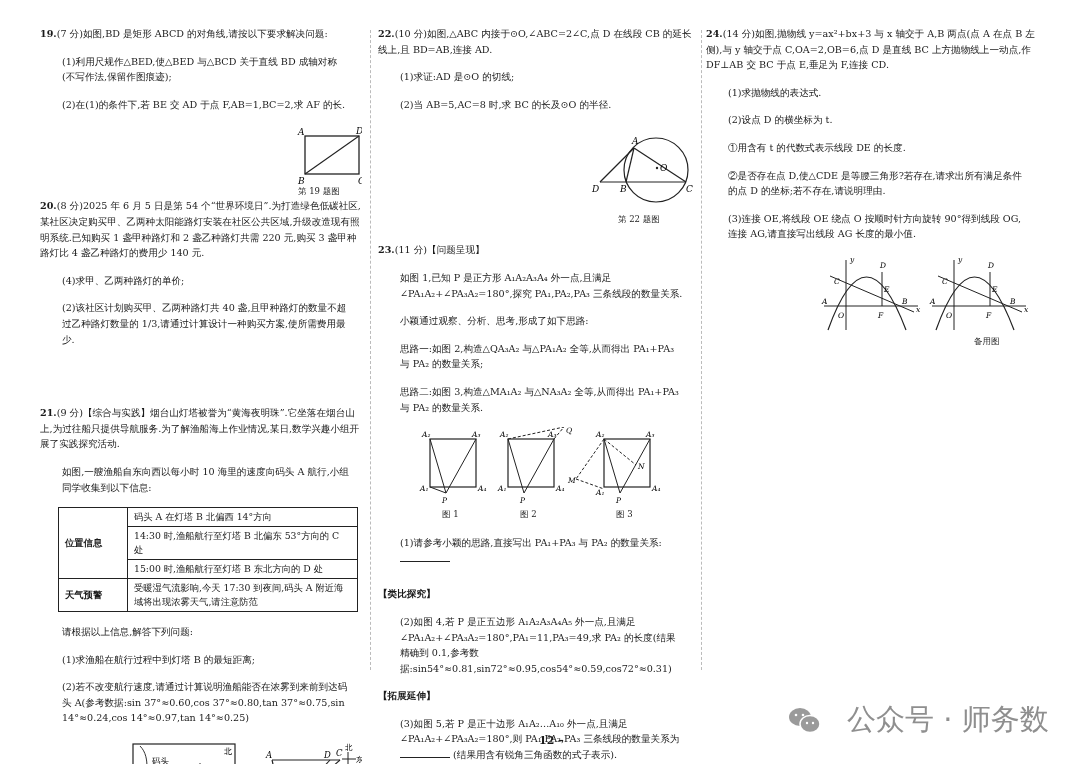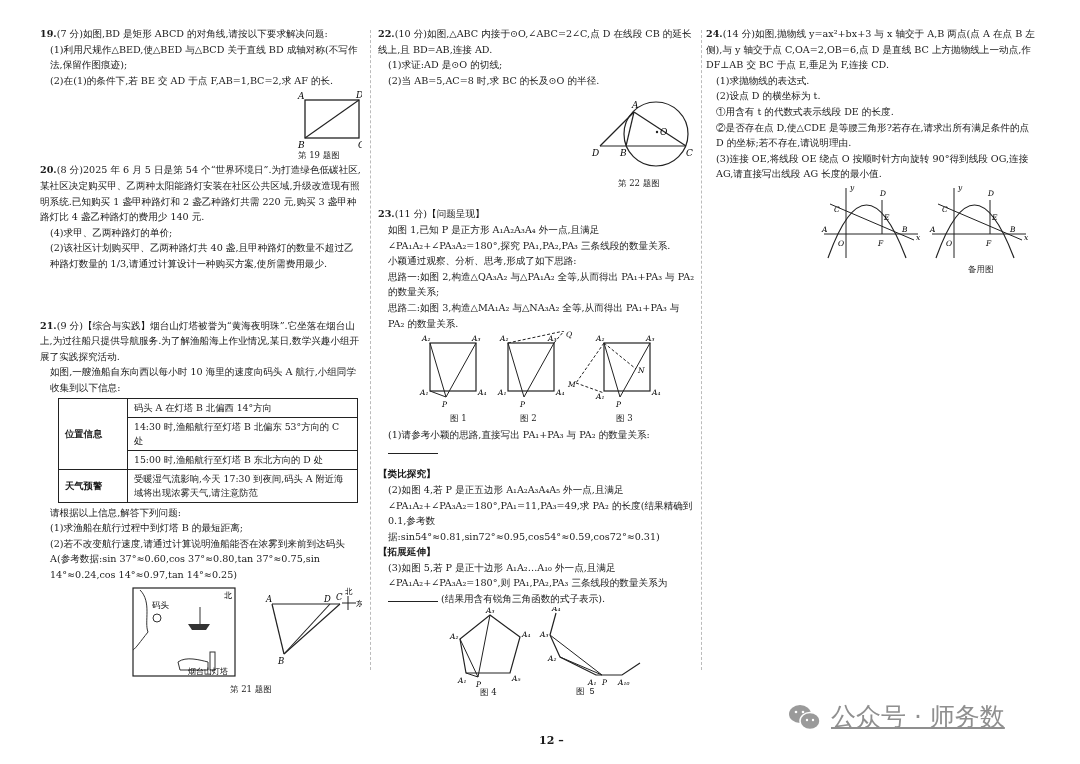--- a/index.html
+++ b/index.html
@@ -3,32 +3,32 @@
 <meta charset="utf-8">
 <style>
   html,body{margin:0;padding:0;}
   body{width:1080px;height:764px;background:#fff;position:relative;overflow:hidden;
        font-family:"DejaVu Serif","Liberation Serif",serif;color:#1a1a1a;}
   .col{position:absolute;top:26px;font-size:9.6px;line-height:15.6px;}
   .col1{left:40px;width:322px;}
   .col2{left:378px;width:318px;}
   .col3{left:706px;width:330px;}
   .q{margin:0;}
-  .p{margin:0;text-indent:0;padding-left:10px;}
+  .p{margin:12px;text-indent:0;padding-left:10px;}
   .first{padding-left:0;}
   .fig{position:relative;}
   .cap{font-size:8.5px;text-align:center;}
   table.info{border-collapse:collapse;margin:2px 0 2px 18px;width:300px;font-size:9.3px;}
   table.info td{border:1.2px solid #222;padding:2px 6px;line-height:14px;}
   table.info td.lbl{text-align:left;font-weight:bold;width:56px;}
   .blank{display:inline-block;border-bottom:1px solid #222;width:50px;height:10px;}
   .vline{position:absolute;border-left:1px dashed #bbb;}
   .footer{position:absolute;left:508px;top:734px;font-size:11px;font-weight:bold;margin-left:31px;}
   .wm{position:absolute;left:788px;top:700px;font-family:"DejaVu Sans","Liberation Sans",sans-serif;
-      font-size:25px;color:#8f8f8f;display:flex;align-items:center;gap:9px;text-decoration:underline;}
+      font-size:29px;color:#8f8f8f;display:flex;align-items:center;gap:25px;}
   svg text{font-family:"DejaVu Serif","Liberation Serif",serif;font-style:italic;}
 </style>
 </head>
 <body>
 
 <div class="vline" style="left:370px;top:30px;height:640px;"></div>
 <div class="vline" style="left:701px;top:30px;height:640px;"></div>
 
 <div class="col col1">
 
@@ -178,21 +178,21 @@
           <line x1="226" y1="12" x2="258" y2="38" stroke="#222" stroke-dasharray="3,2"></line>
           <text x="218" y="10" font-size="7.5">A₂</text>
             <text x="268" y="10" font-size="7.5">A₃</text>
           <text x="190" y="56" font-size="7.5">M</text>
             <text x="260" y="42" font-size="7.5">N</text>
           <text x="218" y="68" font-size="7.5">A₁</text>
             <text x="274" y="64" font-size="7.5">A₄</text>
           <text x="238" y="76" font-size="7.5">P</text>
         </g>
       </svg>
-      <div class="cap" style="position:absolute;left:72px;top:80px;">图 1</div>
+      <div class="cap" style="position:absolute;left:64px;top:80px;">图 1</div>
       <div class="cap" style="position:absolute;left:142px;top:80px;">图 2</div>
       <div class="cap" style="position:absolute;left:238px;top:80px;">图 3</div>
     </div>
     <div class="p"><span>(1)请参考小颖的思路,直接写出 PA₁+PA₃ 与 PA₂ 的数量关系:</span><span class="blank"></span></div>
     <div style="height:8px;"></div>
     <div class="first" style="font-weight:bold;">【类比探究】</div>
     <div class="p">(2)如图 4,若 P 是正五边形 A₁A₂A₃A₄A₅ 外一点,且满足∠PA₁A₂+∠PA₃A₂=180°,PA₁=11,PA₃=49,求 PA₂ 的长度(结果精确到 0.1,参考数据:sin54°≈0.81,sin72°≈0.95,cos54°≈0.59,cos72°≈0.31)</div>
     <div class="first" style="font-weight:bold;">【拓展延伸】</div>
     <div class="p"><span>(3)如图 5,若 P 是正十边形 A₁A₂…A₁₀ 外一点,且满足∠PA₁A₂+∠PA₃A₂=180°,则 PA₁,PA₂,PA₃ 三条线段的数量关系为</span><span class="blank"></span> <span>(结果用含有锐角三角函数的式子表示).</span></div>
     <div class="fig" style="height:92px;">
@@ -263,21 +263,21 @@
             <text x="282" y="14" font-size="7.5">D</text>
           <text x="236" y="30" font-size="7.5">C</text>
             <text x="286" y="38" font-size="7.5">E</text>
           <text x="224" y="50" font-size="7.5">A</text>
             <text x="240" y="64" font-size="7.5">O</text>
           <text x="280" y="64" font-size="7.5">F</text>
             <text x="304" y="50" font-size="7.5">B</text>
           <text x="318" y="58" font-size="7.5">x</text>
         </g>
       </svg>
-      <div class="cap" style="position:absolute;left:262px;top:80px;">备用图</div>
+      <div class="cap" style="position:absolute;left:268px;top:80px;">备用图</div>
     </div>
   </div>
 </div>
 
 <div class="footer">12 –</div>
 
 <div class="wm">
   <svg width="34" height="30" viewBox="0 0 34 30">
     <ellipse cx="12" cy="12" rx="11" ry="9" fill="#9a9a9a"></ellipse>
     <ellipse cx="22" cy="19" rx="10" ry="8.5" fill="#9a9a9a" stroke="#fff" stroke-width="1.5"></ellipse>

